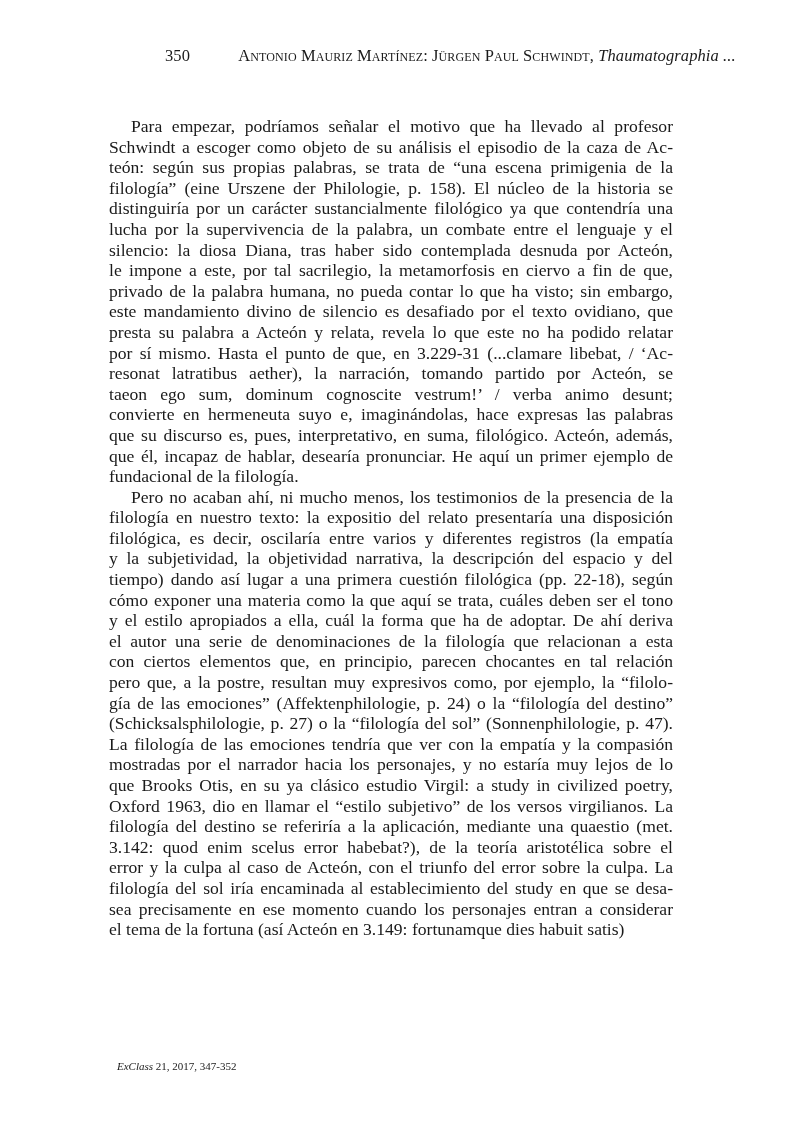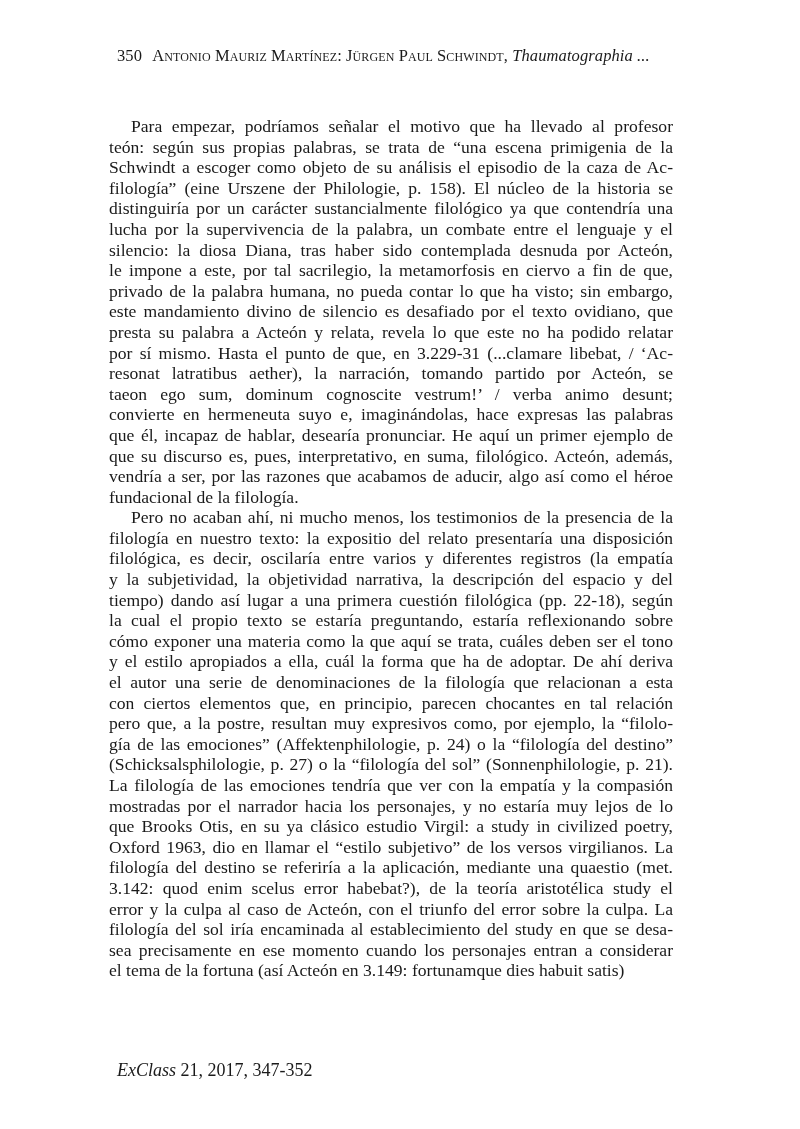--- a/index.html
+++ b/index.html
@@ -1,82 +1,80 @@
 <!DOCTYPE html>
 <html><head>
 <meta charset="utf-8">
 <style>
   html, body { margin: 0; padding: 0; background: #ffffff; }
   body { width: 800px; height: 1129px; position: relative; overflow: hidden;
          font-family: "Liberation Serif", "DejaVu Serif", serif; color: #1a1a1a; }
   .header { position: absolute; left: 117px; top: 46px; width: 600px; font-size: 16.5px;
             white-space: nowrap; letter-spacing: 0.1px; }
-  .header .pg { margin-right: 6px; }
-  .header .sc { font-variant: small-caps; }
+  .header .pg { margin-right: 6px; margin-left: 48px; }
+  .header .sc { font-variant: small-caps; margin-left: 38px; }
   .header .it { font-style: italic; }
   .body { position: absolute; left: 109px; top: 116px; width: 564px; font-size: 17.6px; }
   .line { height: 20.6px; line-height: 20.6px; text-align: justify; text-align-last: justify;
           white-space: nowrap; overflow: visible; }
   .line.last { text-align-last: left; }
   .line.indent { padding-left: 22px; }
   .line .it { }
-  .footer { position: absolute; left: 117px; top: 1060px; font-size: 18px; white-space: nowrap; }
+  .footer { position: absolute; left: 117px; top: 1060px; font-size: 11px; white-space: nowrap; }
   .footer .it { font-style: italic; }
 </style>
 </head>
 <body>
 
 <div class="header">
   <span class="pg">350</span>
   <span class="sc">Antonio Mauriz Martínez: Jürgen Paul Schwindt,</span>
   <span class="it">Thaumatographia ...</span>
 </div>
 
 <div class="body" id="body">
     <div>
       <div class="line indent"><span>Para empezar, podríamos señalar el motivo que ha llevado al profesor</span></div>
+      <div class="line"><span>Schwindt a escoger como objeto de su análisis el episodio de la caza de Ac-</span></div>
       <div class="line"><span>teón: según sus propias palabras, se trata de “una escena primigenia de la</span></div>
-      <div class="line"><span>Schwindt a escoger como objeto de su análisis el episodio de la caza de Ac-</span></div>
       <div class="line"><span>filología” (eine Urszene der Philologie, p. 158). El núcleo de la historia se</span></div>
       <div class="line"><span>distinguiría por un carácter sustancialmente filológico ya que contendría una</span></div>
       <div class="line"><span>lucha por la supervivencia de la palabra, un combate entre el lenguaje y el</span></div>
       <div class="line"><span>silencio: la diosa Diana, tras haber sido contemplada desnuda por Acteón,</span></div>
       <div class="line"><span>le impone a este, por tal sacrilegio, la metamorfosis en ciervo a fin de que,</span></div>
       <div class="line"><span>privado de la palabra humana, no pueda contar lo que ha visto; sin embargo,</span></div>
       <div class="line"><span>este mandamiento divino de silencio es desafiado por el texto ovidiano, que</span></div>
       <div class="line"><span>presta su palabra a Acteón y relata, revela lo que este no ha podido relatar</span></div>
       <div class="line"><span>por sí mismo. Hasta el punto de que, en 3.229-31 (</span><span class="it">...clamare libebat, / ‘Ac-</span></div>
       <div class="line"><span class="it">resonat latratibus aether</span><span>), la narración, tomando partido por Acteón, se</span></div>
       <div class="line"><span class="it">taeon ego sum, dominum cognoscite vestrum!’ / verba animo desunt;</span></div>
       <div class="line"><span>convierte en hermeneuta suyo e, imaginándolas, hace expresas las palabras</span></div>
+      <div class="line"><span>que su discurso es, pues, interpretativo, en suma, filológico. Acteón, además,</span></div>
       <div class="line"><span>que él, incapaz de hablar, desearía pronunciar. He aquí un primer ejemplo de</span></div>
-      <div class="line"><span>que su discurso es, pues, interpretativo, en suma, filológico. Acteón, además,</span></div>
-      <div class="line"><span>vendría a ser, por las razones que acabamos de aducir, algo así como el héroe</span></div>
       <div class="line last"><span>fundacional de la filología.</span></div>
     </div>
     <div>
       <div class="line indent"><span>Pero no acaban ahí, ni mucho menos, los testimonios de la presencia de la</span></div>
       <div class="line"><span>filología en nuestro texto: la </span><span class="it">expositio</span><span> del relato presentaría una disposición</span></div>
       <div class="line"><span>filológica, es decir, oscilaría entre varios y diferentes registros (la empatía</span></div>
       <div class="line"><span>y la subjetividad, la objetividad narrativa, la descripción del espacio y del</span></div>
       <div class="line"><span>tiempo) dando así lugar a una primera cuestión filológica (pp. 22-18), según</span></div>
-      <div class="line"><span>la cual el propio texto se estaría preguntando, estaría reflexionando sobre</span></div>
       <div class="line"><span>cómo exponer una materia como la que aquí se trata, cuáles deben ser el tono</span></div>
       <div class="line"><span>y el estilo apropiados a ella, cuál la forma que ha de adoptar. De ahí deriva</span></div>
       <div class="line"><span>el autor una serie de denominaciones de la filología que relacionan a esta</span></div>
       <div class="line"><span>con ciertos elementos que, en principio, parecen chocantes en tal relación</span></div>
       <div class="line"><span>pero que, a la postre, resultan muy expresivos como, por ejemplo, la “filolo-</span></div>
       <div class="line"><span>gía de las emociones” (Affektenphilologie, p. 24) o la “filología del destino”</span></div>
-      <div class="line"><span>(Schicksalsphilologie, p. 27) o la “filología del sol” (Sonnenphilologie, p. 21).</span></div>
+      <div class="line"><span>(Schicksalsphilologie, p. 27) o la “filología del sol” (Sonnenphilologie, p. 47).</span></div>
       <div class="line"><span>La filología de las emociones tendría que ver con la empatía y la compasión</span></div>
       <div class="line"><span>mostradas por el narrador hacia los personajes, y no estaría muy lejos de lo</span></div>
       <div class="line"><span>que Brooks Otis, en su ya clásico estudio </span><span class="it">Virgil: a study in civilized poetry</span><span>,</span></div>
       <div class="line"><span>Oxford 1963, dio en llamar el “estilo subjetivo” de los versos virgilianos. La</span></div>
       <div class="line"><span>filología del destino se referiría a la aplicación, mediante una </span><span class="it">quaestio</span><span> (</span><span class="it">met.</span></div>
-      <div class="line"><span>3.142: </span><span class="it">quod enim scelus error habebat?</span><span>), de la teoría aristotélica study el</span></div>
+      <div class="line"><span>3.142: </span><span class="it">quod enim scelus error habebat?</span><span>), de la teoría aristotélica sobre el</span></div>
       <div class="line"><span>error y la culpa al caso de Acteón, con el triunfo del error sobre la culpa. La</span></div>
       <div class="line"><span>filología del sol iría encaminada al establecimiento del study en que se desa-</span></div>
       <div class="line"><span>sea precisamente en ese momento cuando los personajes entran a considerar</span></div>
       <div class="line last"><span>el tema de la fortuna (así Acteón en 3.149: </span><span class="it">fortunamque dies habuit satis</span><span>)</span></div>
     </div>
   </div>
 
 <div class="footer">
   <span class="it">ExClass</span>
   <span>21, 2017, 347-352</span>

